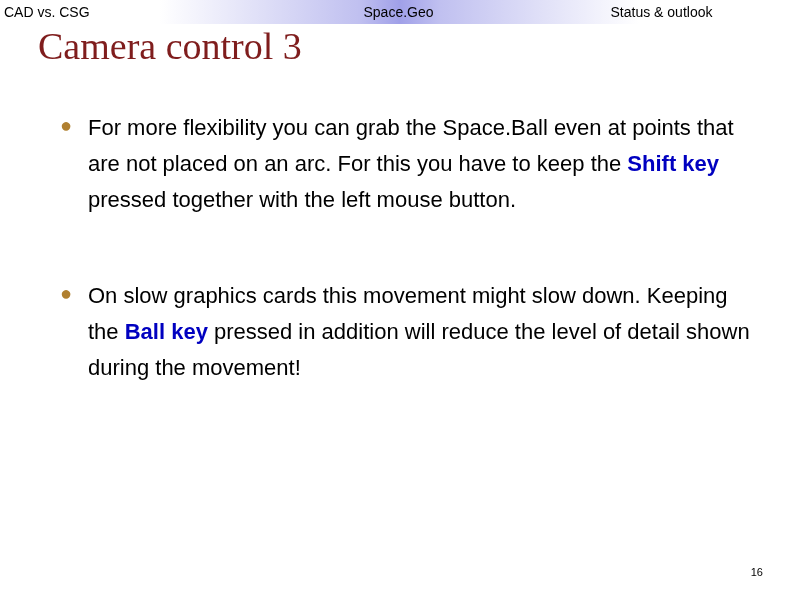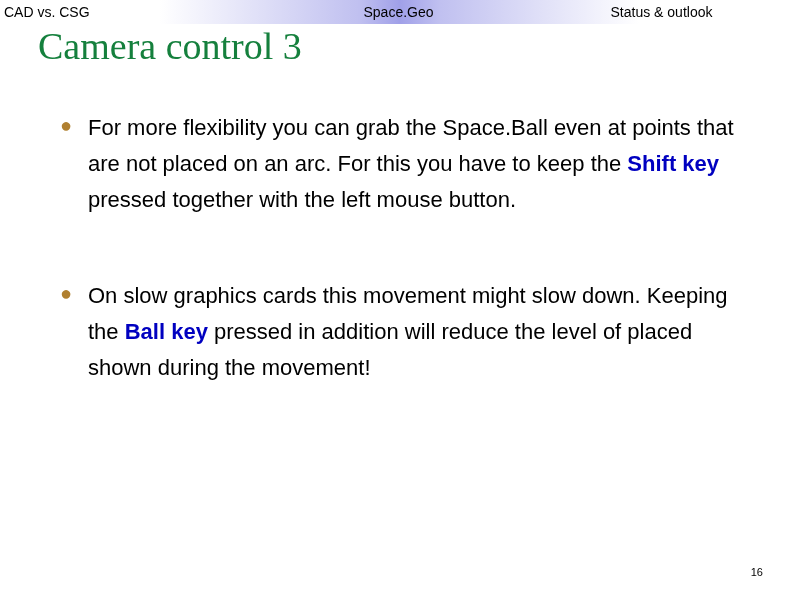--- a/index.html
+++ b/index.html
@@ -38,21 +38,21 @@
     color: #000;
     flex: 1;
     text-align: center;
   }
   .title {
     position: absolute;
     top: 24px;
     left: 38px;
     font-family: "Times New Roman", Times, serif;
     font-size: 38px;
-    color: #15803d;
+    color: #7f1d1d;
   }
   .content {
     position: absolute;
     top: 110px;
     left: 60px;
     right: 40px;
   }
   .bullet-item {
     display: flex;
     margin-bottom: 60px;
@@ -95,18 +95,18 @@
 <div class="content">
   <div class="bullet-item">
     <div class="bullet">●</div>
     <div class="bullet-text">
       <span>For more flexibility you can grab the Space.Ball even at points that are not placed on an arc. For this you have to keep the </span><span class="highlight">Shift key</span><span> pressed together with the left mouse button.</span>
     </div>
   </div>
   <div class="bullet-item">
     <div class="bullet">●</div>
     <div class="bullet-text">
-      <span>On slow graphics cards this movement might slow down. Keeping the </span><span class="highlight">Ball key</span><span> pressed in addition will reduce the level of placed shown during the movement!</span>
+      <span>On slow graphics cards this movement might slow down. Keeping the </span><span class="highlight">Ball key</span><span> pressed in addition will reduce the level of detail shown during the movement!</span>
     </div>
   </div>
 </div>
 
 <div class="page-num">16</div>
 
 </body></html>

